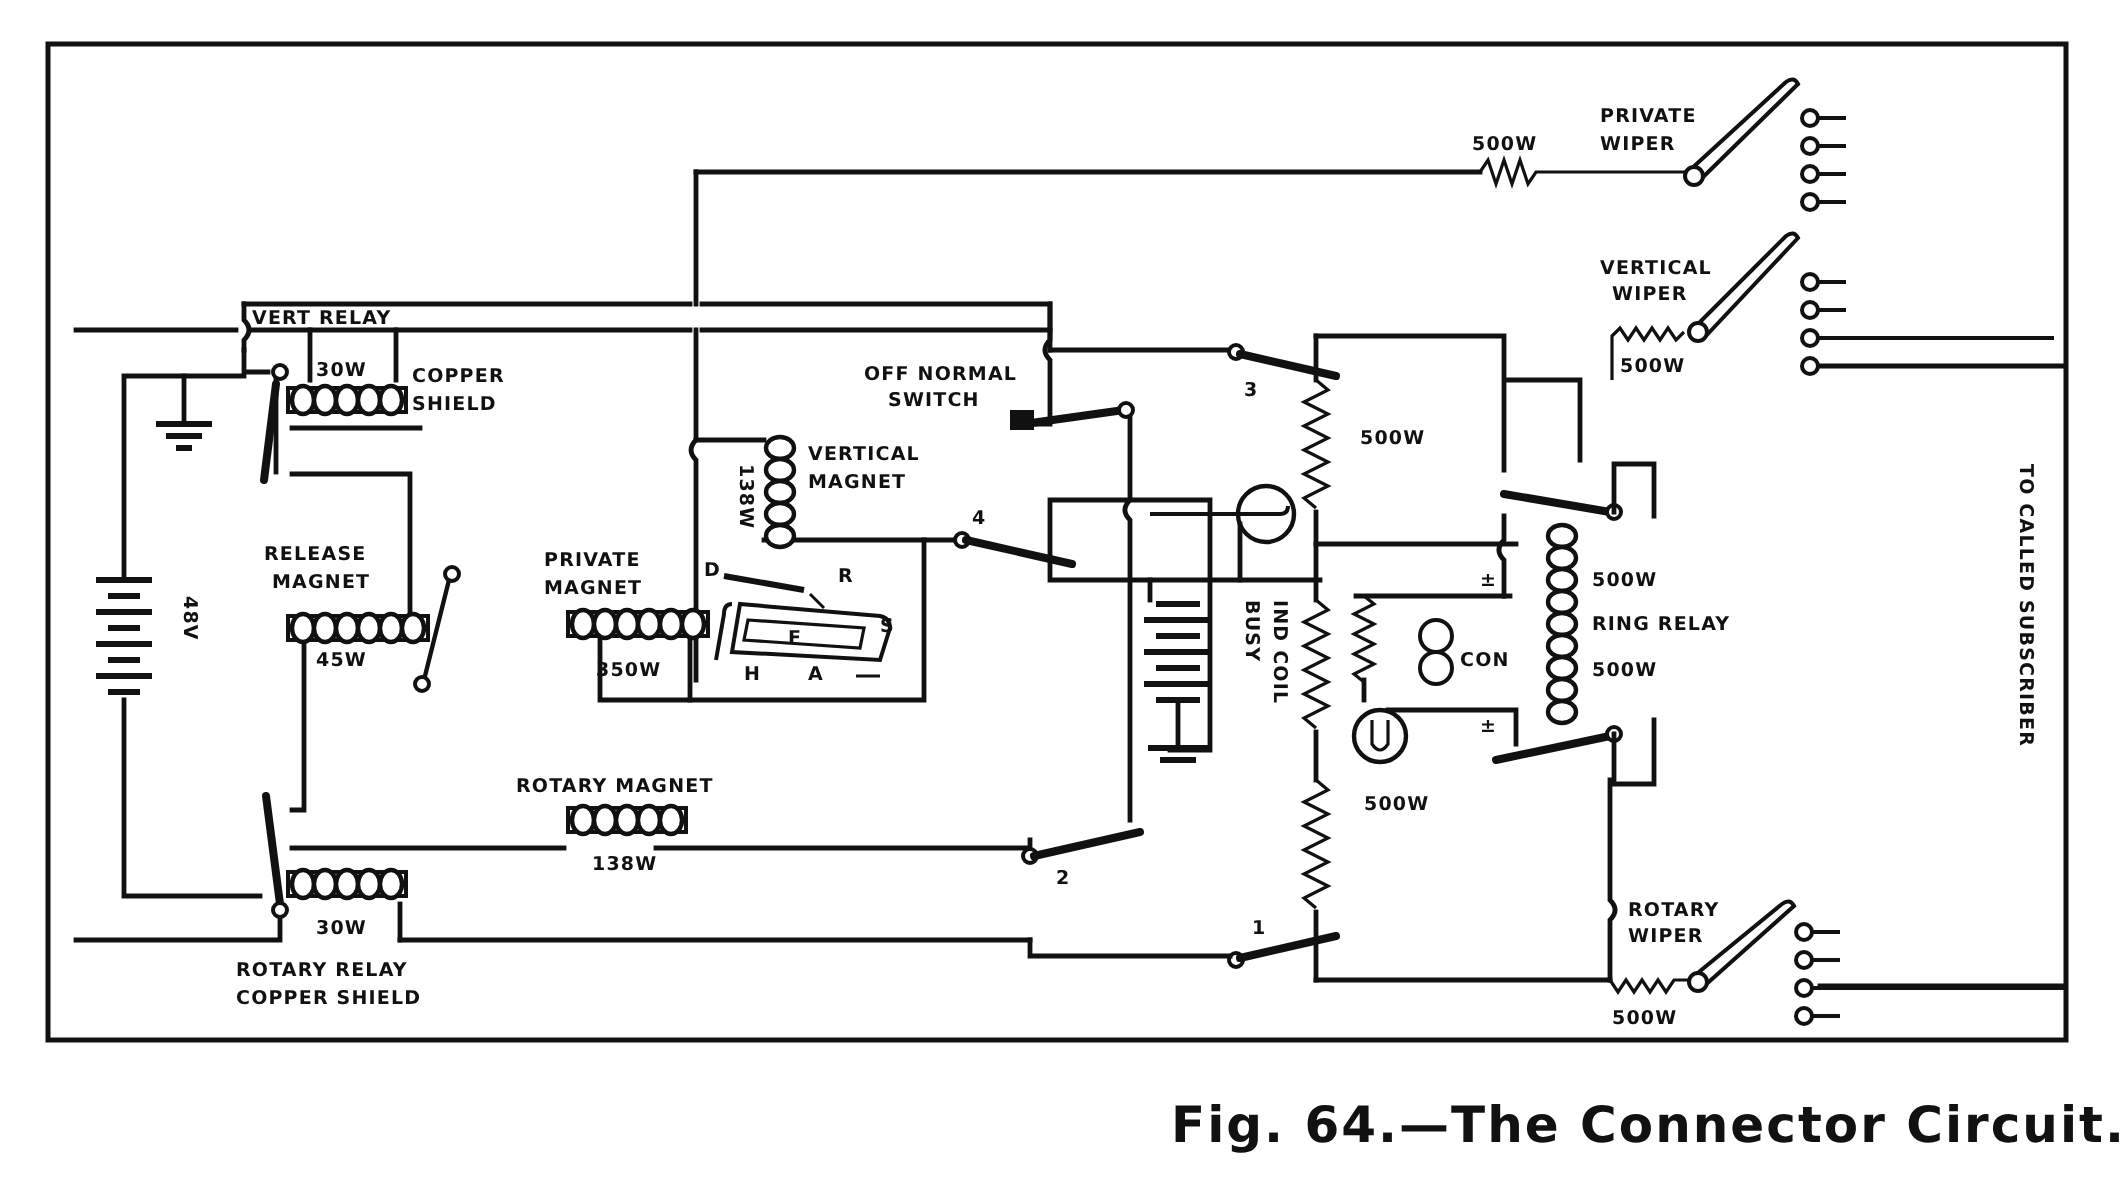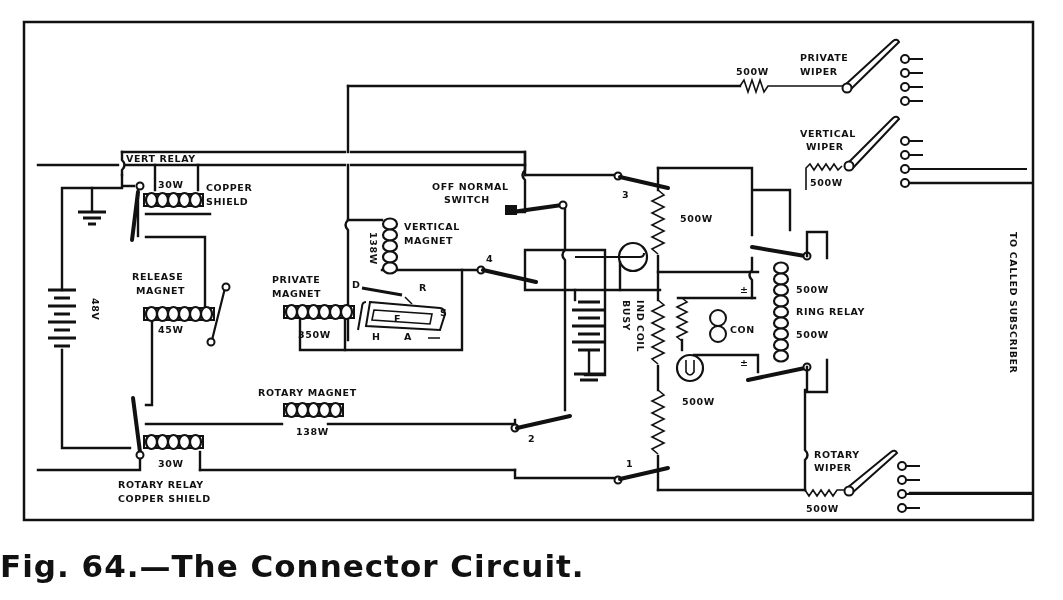--- a/index.html
+++ b/index.html
@@ -4,22 +4,22 @@
 <style>
   html, body { margin: 0; padding: 0; background: #ffffff; }
   body { width: 1063px; height: 600px; position: relative; overflow: hidden; font-family: "DejaVu Sans", sans-serif; }
   #diagram { position: absolute; left: 0; top: 0; }
   .w { stroke: #111; stroke-width: 2.4; fill: none; stroke-linecap: square; }
   .wt { stroke: #111; stroke-width: 1.6; fill: none; }
   .blade { stroke: #111; stroke-width: 4; fill: none; stroke-linecap: round; }
   .lbl { font-family: "DejaVu Sans", sans-serif; font-weight: bold; font-size: 9.5px; fill: #111; letter-spacing: 0.6px; }
   .term { fill: #fff; stroke: #111; stroke-width: 2; }
   .coil { fill: #fff; stroke: #111; stroke-width: 2.2; }
-  .caption { position: absolute; left: 0; width: 1063px; top: 548px; text-align: left;
-             font-family: "DejaVu Sans", sans-serif; font-weight: bold; font-size: 31px; color: #111; letter-spacing: 1px; }
+  .caption { position: absolute; left: 0; width: 1063px; top: 548px; text-align: right;
+             font-family: "DejaVu Sans", sans-serif; font-weight: bold; font-size: 25px; color: #111; letter-spacing: 1px; }
 </style>
 </head>
 <body>
 
 <svg id="diagram" width="1063" height="600" viewBox="0 0 1063 600">
 
   <rect x="24" y="22" width="1009" height="498" fill="none" stroke="#111" stroke-width="2.5"></rect>
 
   <g>
 

